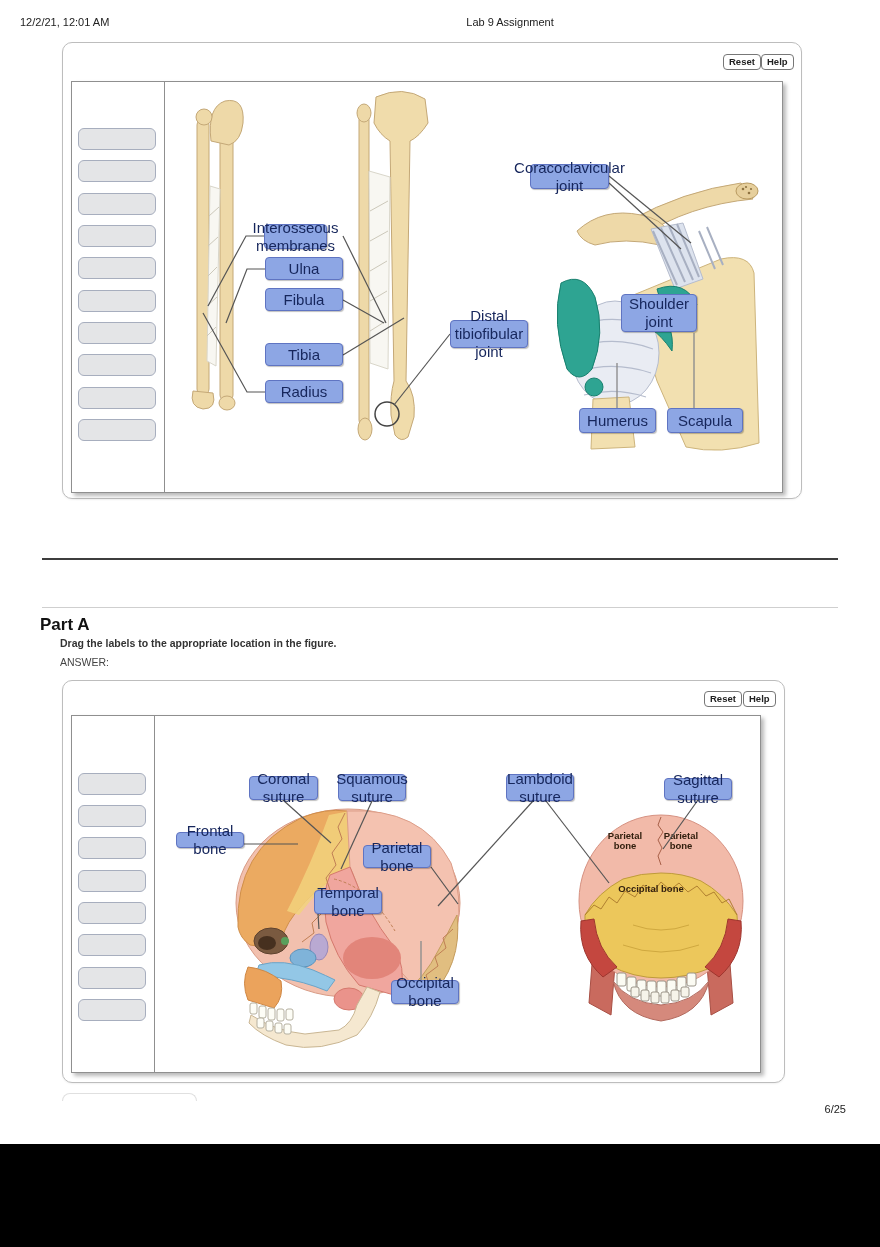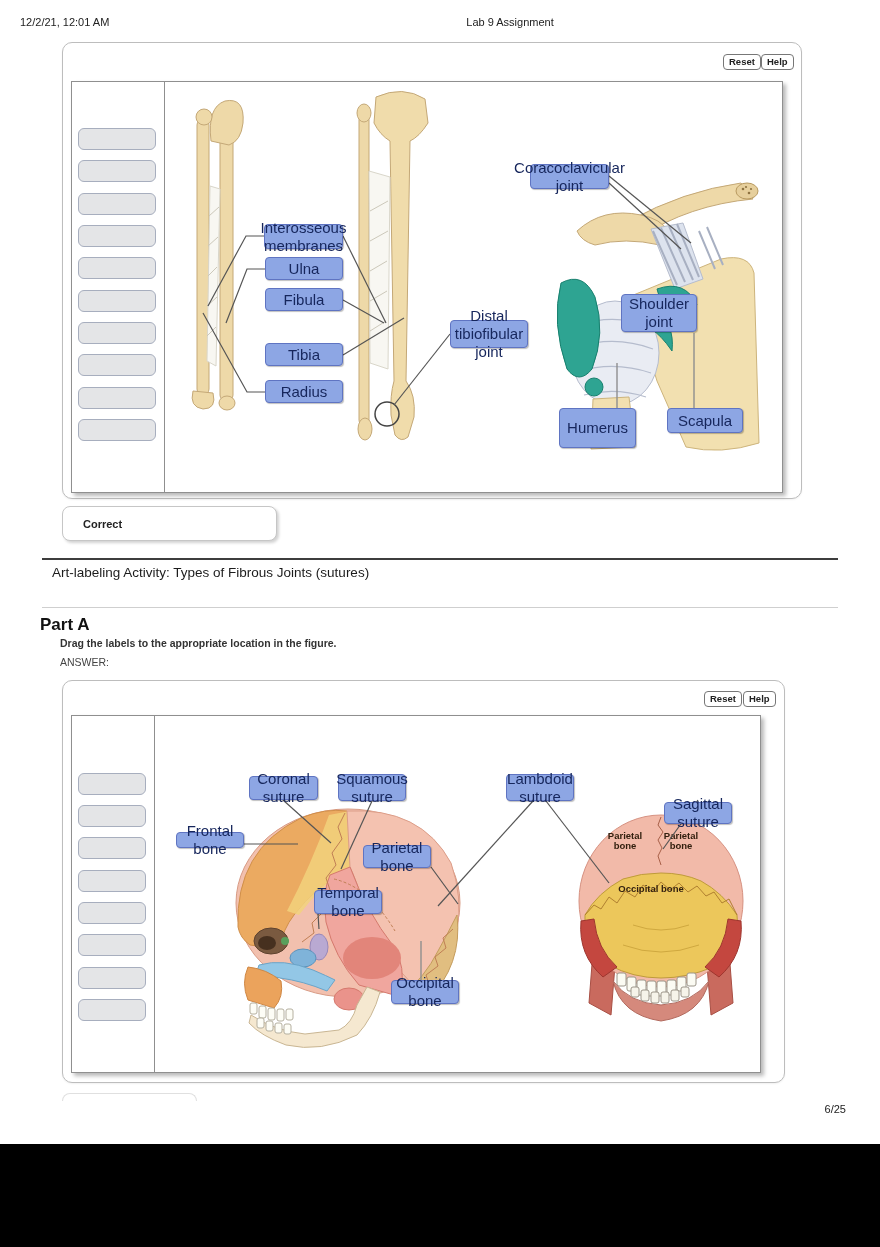--- a/index.html
+++ b/index.html
@@ -119,36 +119,34 @@
         <polyline points="387,291 331,362"></polyline>
         <polyline points="546,133 628,200"></polyline>
         <polyline points="546,140 618,206"></polyline>
       </g>
       <g fill="none" stroke="#8f8f8f" stroke-width="1.4">
         <line x1="554" y1="320" x2="554" y2="366"></line>
         <line x1="631" y1="290" x2="631" y2="366"></line>
       </g>
     </svg>
 
-    <div class="flabel" style="left:201px;top:181px;width:79px;height:25px;">Interosseous membranes</div>
+    <div class="flabel" style="left:201px;top:181px;width:63px;height:25px;">Interosseous membranes</div>
     <div class="flabel" style="left:202px;top:214px;width:78px;height:23px;">Ulna</div>
     <div class="flabel" style="left:202px;top:245px;width:78px;height:23px;">Fibula</div>
     <div class="flabel" style="left:202px;top:300px;width:78px;height:23px;">Tibia</div>
     <div class="flabel" style="left:202px;top:337px;width:78px;height:23px;">Radius</div>
     <div class="flabel" style="left:387px;top:277px;width:78px;height:28px;">Distal tibiofibular joint</div>
     <div class="flabel" style="left:467px;top:121px;width:79px;height:25px;">Coracoclavicular joint</div>
     <div class="flabel" style="left:558px;top:251px;width:76px;height:38px;">Shoulder joint</div>
-    <div class="flabel" style="left:496px;top:365px;width:77px;height:40px;">Humerus</div>
+    <div class="flabel" style="left:516px;top:365px;width:77px;height:25px;">Humerus</div>
     <div class="flabel" style="left:604px;top:365px;width:76px;height:25px;">Scapula</div>
   </div>
 
-  <div class="correct-box">Correct</div>
 
   <div class="rule-dark" style="top:558px;"></div>
-  <div class="sec-title">Art-labeling Activity: Types of Fibrous Joints (sutures)</div>
   <div class="rule-light" style="top:607px;"></div>
 
   <div class="part-a">Part A</div>
   <div class="instr">Drag the labels to the appropriate location in the figure.</div>
   <div class="answer">ANSWER:</div>
 
   <div class="panel" style="left:62px;top:680px;width:721px;height:401px;">
     <div class="mini-btn" style="left:641px;top:10px;">Reset</div>
     <div class="mini-btn" style="left:680px;top:10px;">Help</div>
 
@@ -246,21 +244,21 @@
         <line x1="181" y1="163" x2="235" y2="163"></line>
         <line x1="368" y1="186" x2="395" y2="223"></line>
         <line x1="255" y1="233" x2="256" y2="248"></line>
       </g>
       <line x1="358" y1="260" x2="358" y2="299" stroke="#8f8f8f" stroke-width="1.4"></line>
     </svg>
 
     <div class="flabel" style="left:186px;top:95px;width:69px;height:24px;">Coronal suture</div>
     <div class="flabel" style="left:275px;top:93px;width:68px;height:27px;">Squamous suture</div>
     <div class="flabel" style="left:443px;top:93px;width:68px;height:27px;">Lambdoid suture</div>
-    <div class="flabel" style="left:601px;top:97px;width:68px;height:22px;margin-top:24px;">Sagittal suture</div>
+    <div class="flabel" style="left:601px;top:97px;width:68px;height:22px;">Sagittal suture</div>
     <div class="flabel" style="left:113px;top:151px;width:68px;height:16px;">Frontal bone</div>
     <div class="flabel" style="left:300px;top:164px;width:68px;height:23px;">Parietal bone</div>
     <div class="flabel" style="left:251px;top:209px;width:68px;height:24px;">Temporal bone</div>
     <div class="flabel" style="left:328px;top:299px;width:68px;height:24px;">Occipital bone</div>
   </div>
 
   <div class="ghost-box"></div>
   <div class="page-num">6/25</div>
   <div class="black-bar"></div>
 

